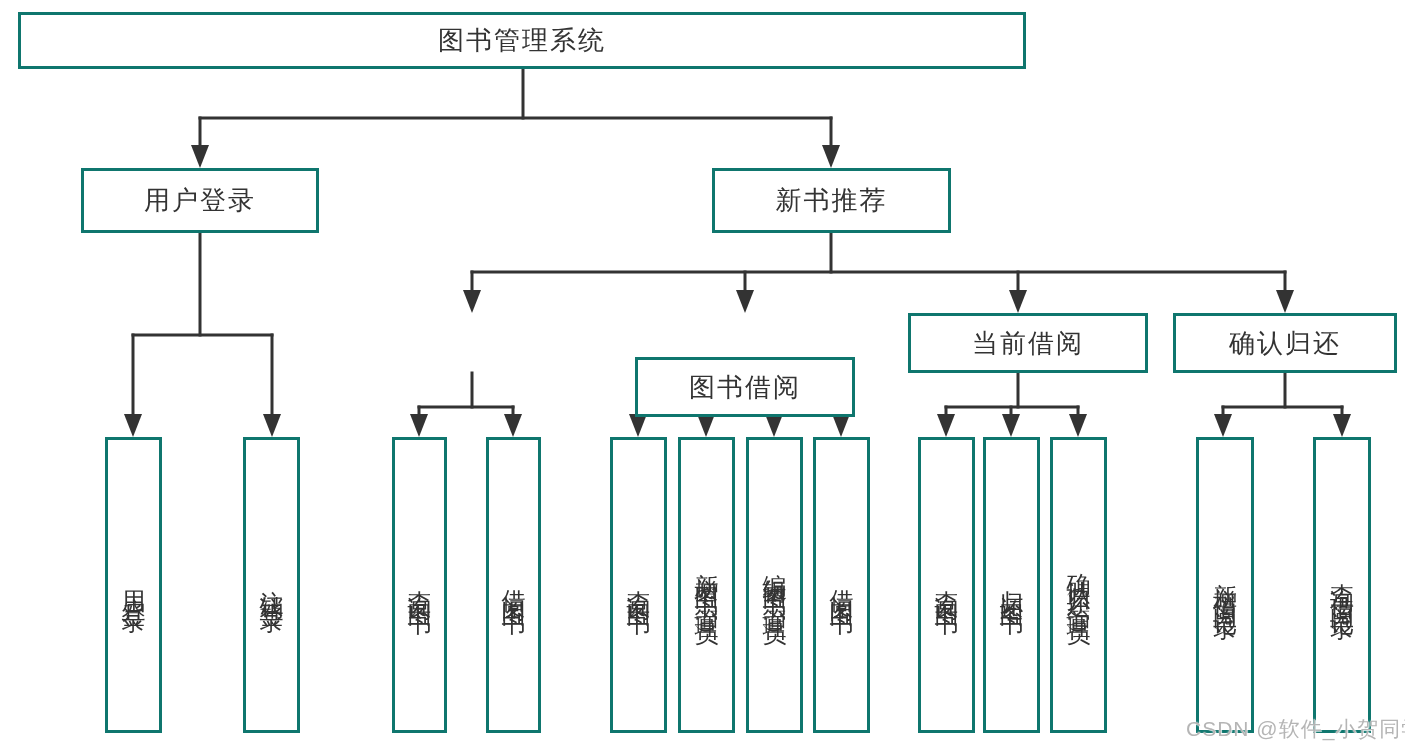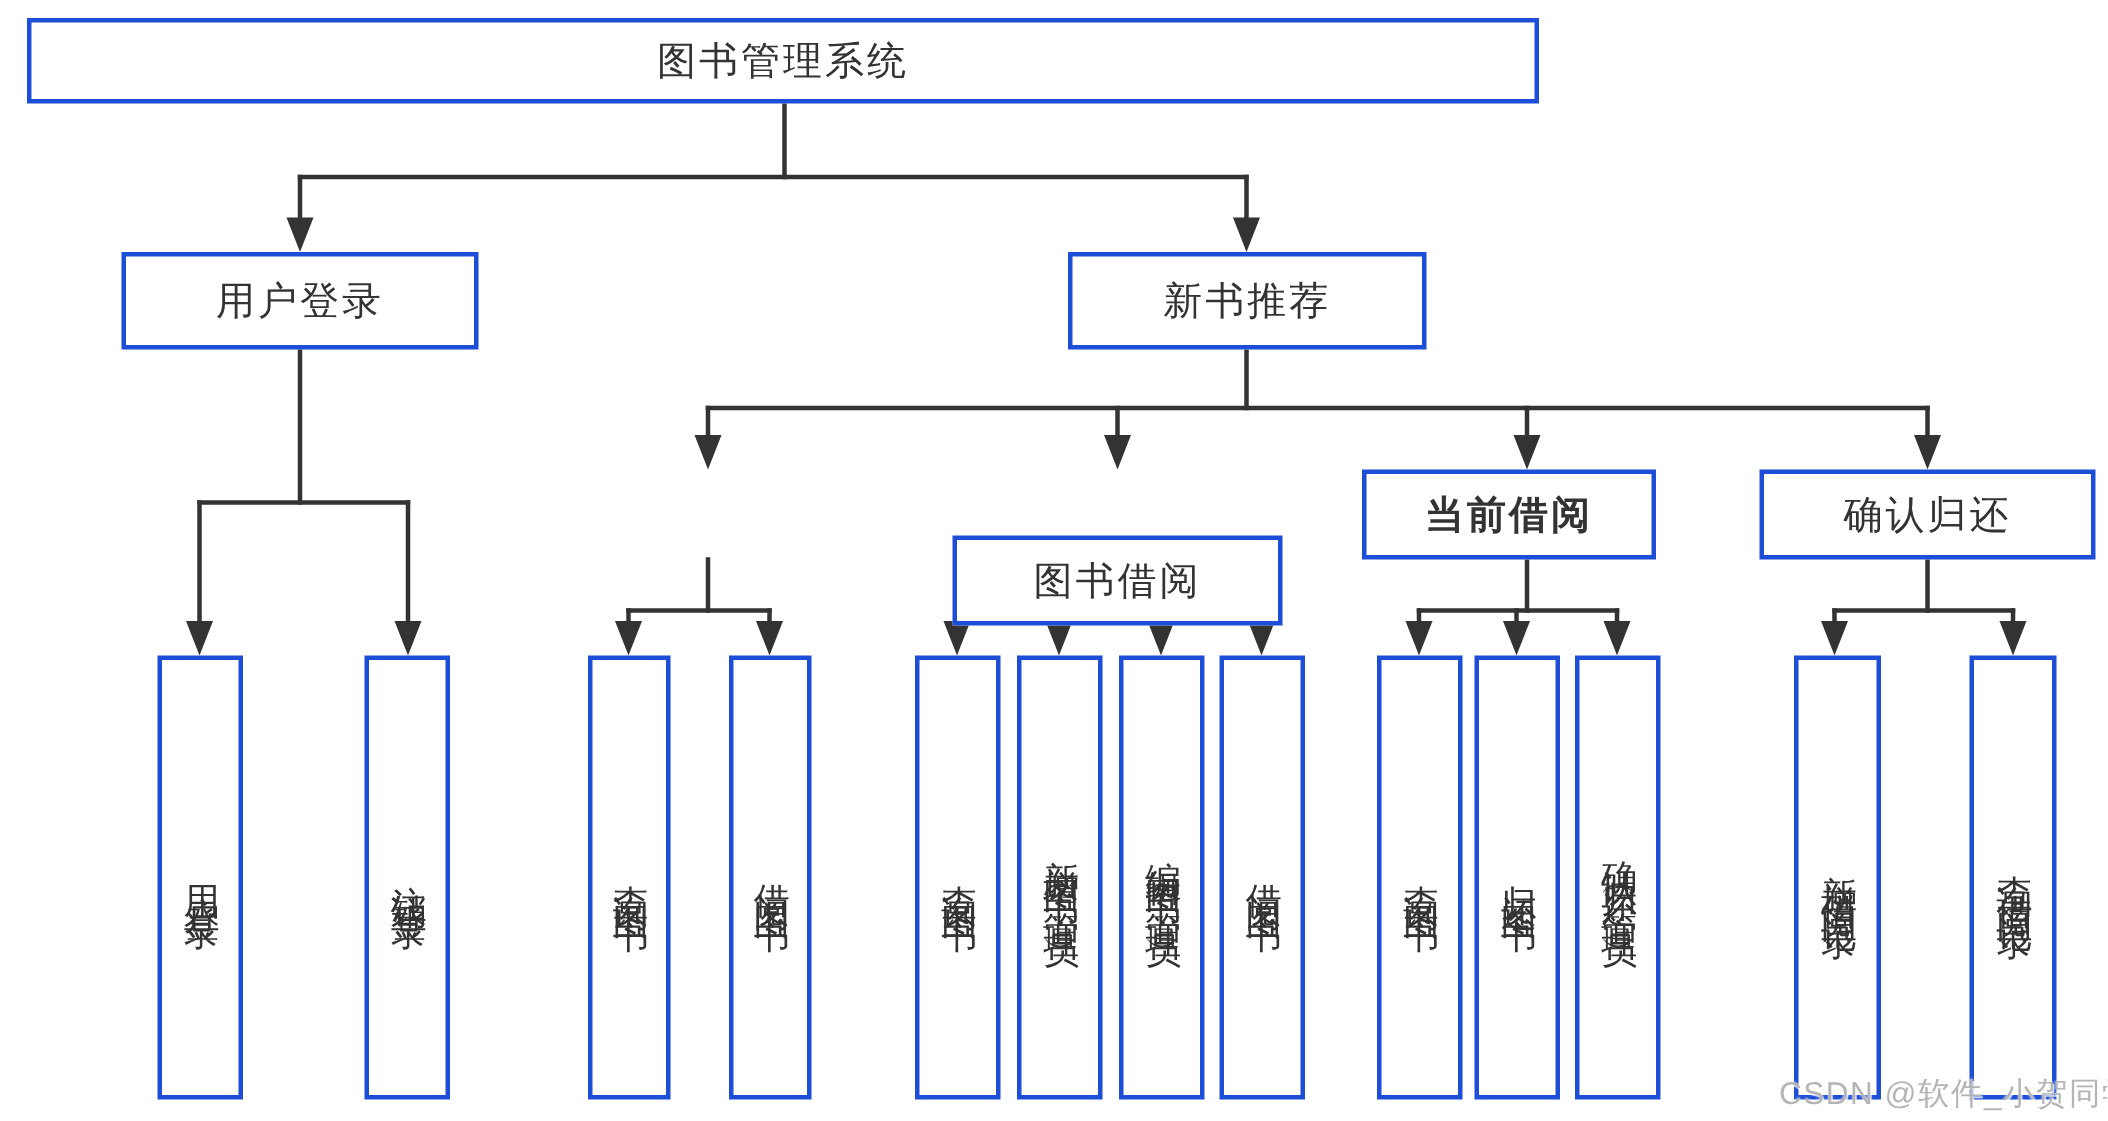--- a/index.html
+++ b/index.html
@@ -7,21 +7,21 @@
     position:relative;
     width:1405px;height:747px;
     background:#ffffff;
     font-family:"Liberation Sans", sans-serif;
     overflow:hidden;
   }
   #connector-layer{position:absolute;left:0;top:0;z-index:0;}
   .node{
     position:absolute;
     box-sizing:border-box;
-    border:3px solid #1d4ed8;
+    border:3px solid #0f766e;
     background:#ffffff;
     color:#333333;
     display:flex;
     align-items:center;
     justify-content:center;
     z-index:1;
     font-size:26px;
     letter-spacing:2px;
     white-space:nowrap;
     text-align:center;
@@ -33,21 +33,21 @@
     line-height:1;
     white-space:normal;
     top:437px;height:296px;
   }
   
   .n-root          {left:18px;  top:12px;  width:1008px;height:57px;}
   .n-user-login    {left:81px;  top:168px; width:238px; height:65px;}
   .n-book-mgmt     {left:712px; top:168px; width:239px; height:65px;}
   .n-new-book      {left:362px; top:313px; width:220px; height:60px;}
   .n-book-borrow   {left:635px; top:313px; width:220px; height:60px;margin-top:44px;}
-  .n-cur-borrow    {left:908px; top:313px; width:196px; height:60px;font-weight:bold;}
+  .n-cur-borrow    {left:908px; top:313px; width:240px; height:60px;}
   .n-borrow-rec    {left:1173px;top:313px; width:224px; height:60px;}
   
   .v-login         {left:105px; width:57px;}
   .v-logout        {left:243px; width:57px;}
   .v-query1        {left:392px; width:55px;}
   .v-borrow1       {left:486px; width:55px;}
   .v-query2        {left:610px; width:57px;}
   .v-add-book      {left:678px; width:57px;}
   .v-edit-book     {left:746px; width:57px;}
   .v-borrow2       {left:813px; width:57px;}

